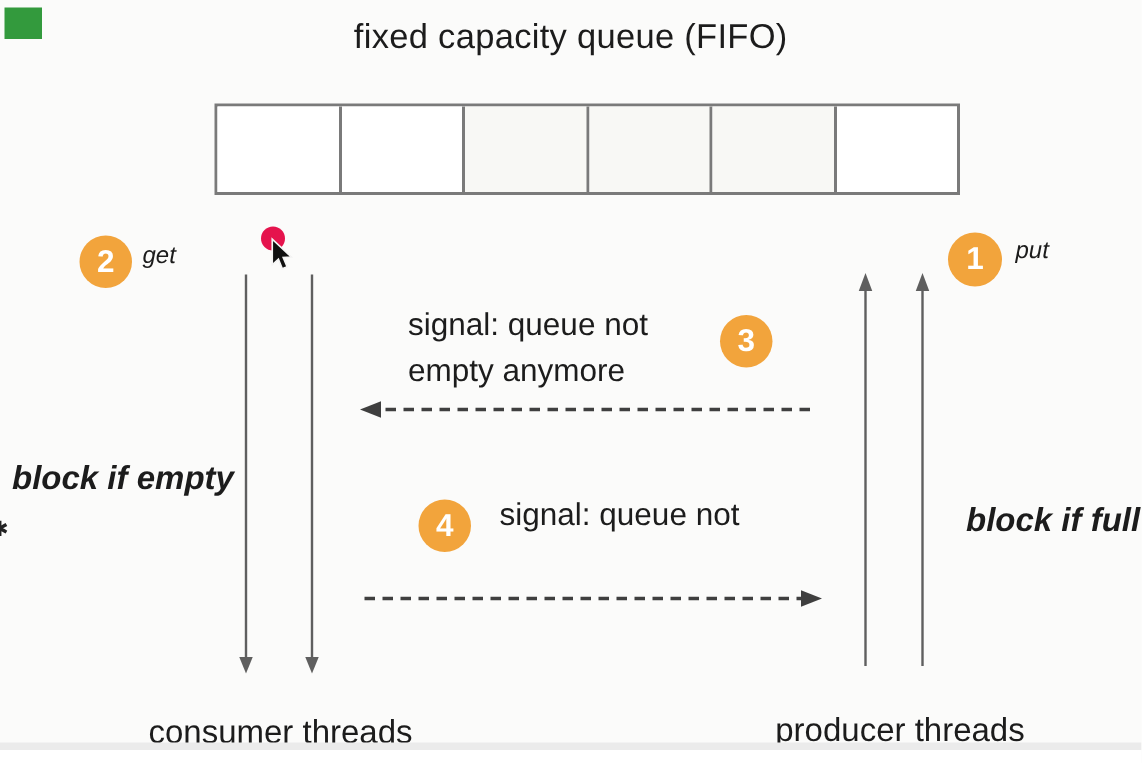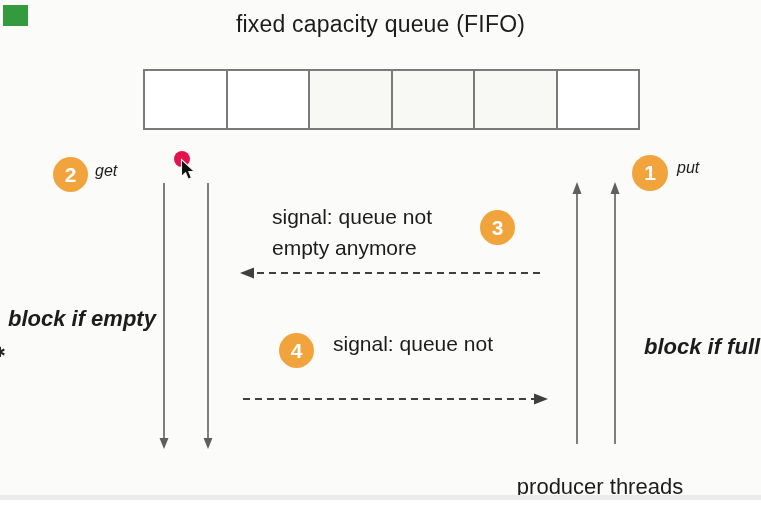--- a/index.html
+++ b/index.html
@@ -124,20 +124,21 @@
   </div>
 
   <div class="badge b-s4">4</div>
   <div class="sig s4">
     <div>signal: queue not</div>
   </div>
 
   <div class="blk empty">block if empty</div>
   <div class="blk full">block if full</div>
 
+  <div class="threads consumer">consumer threads</div>
   <div class="threads producer">producer threads</div>
 
   <div class="dot"></div>
   <svg class="cursor" width="20" height="26" viewBox="0 0 20 26">
     <polygon points="4.5,2.5 4.5,19.5 8.6,15.8 11.2,22.2 14.4,20.8 11.8,14.6 17.2,14.3" fill="#101010" stroke="#f4f4f4" stroke-width="1.1"></polygon>
   </svg>
 
   <div class="bottom-strip"></div>
 </div>
 

